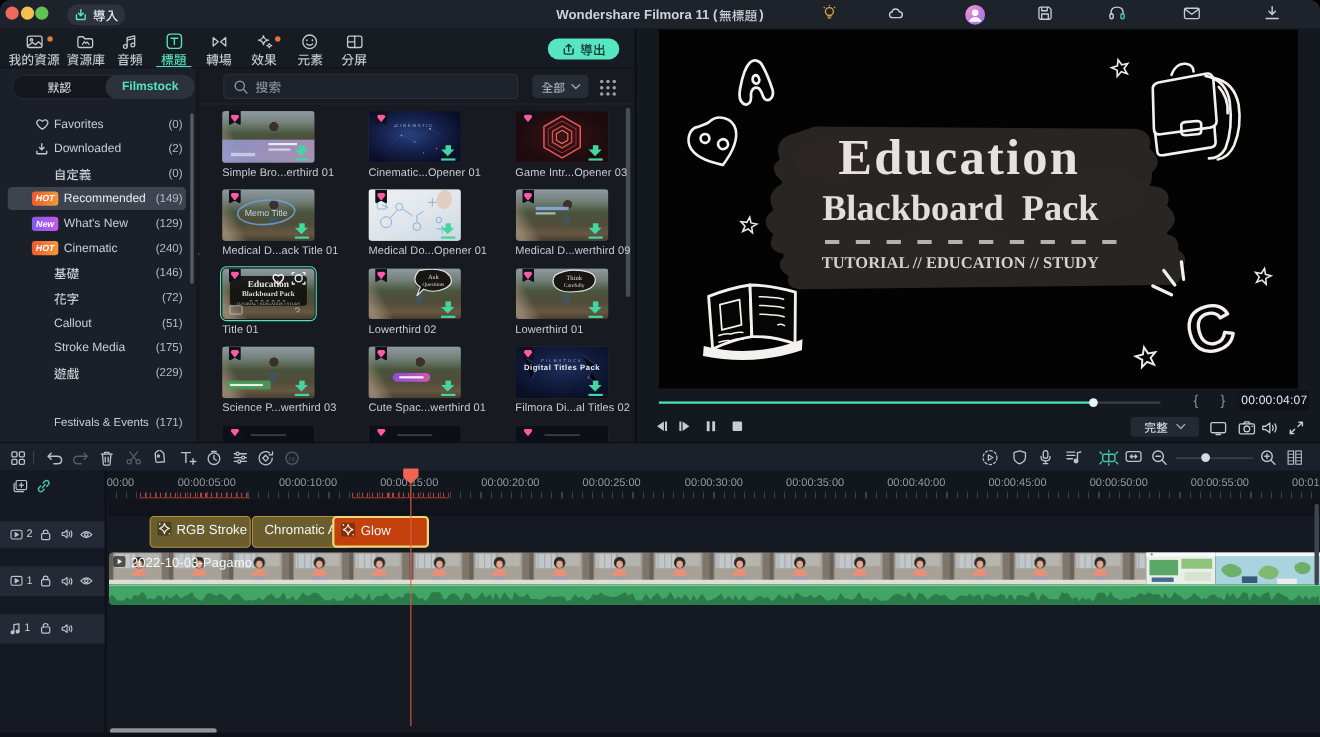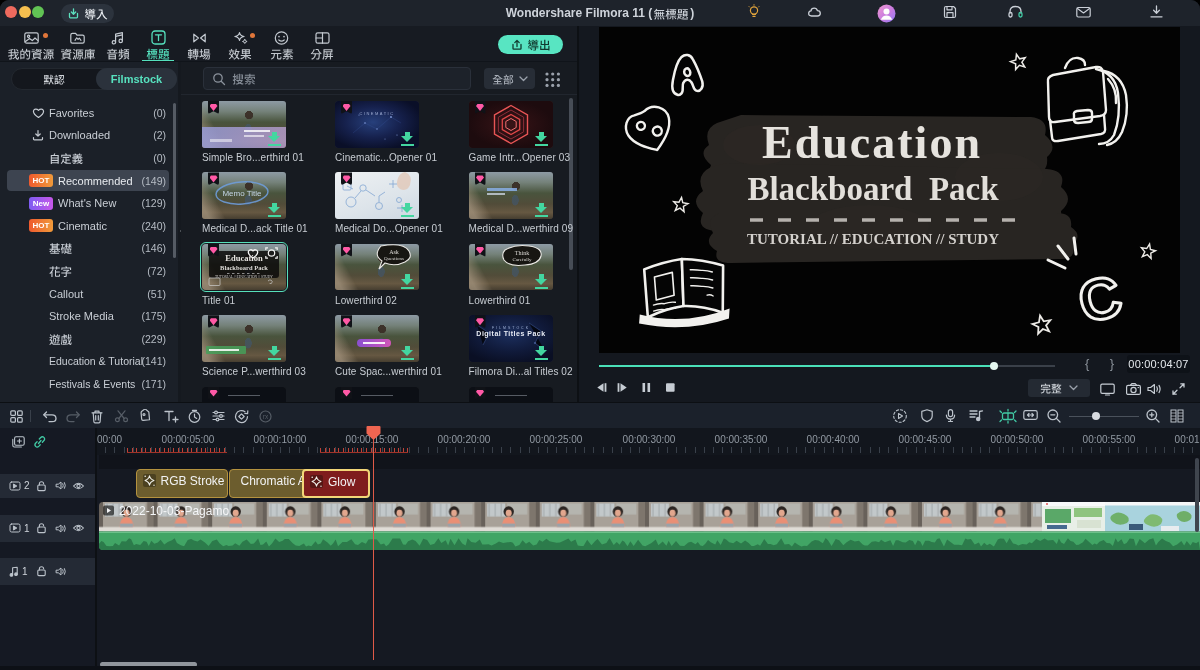--- a/index.html
+++ b/index.html
@@ -19,21 +19,21 @@
 #btnExport{position:absolute;left:498px;top:9px;width:65px;height:19px;background:#58e5c2;border-radius:9.5px;display:flex;align-items:center;justify-content:center;gap:4px}
 .odot{position:absolute;width:5px;height:5px;border-radius:50%;background:#e0763a}
 
 #side{position:absolute;left:0;top:62px;width:178px;height:340px;background:#1b2028}
 #seg{position:absolute;left:11px;top:6px;width:165px;height:22px;background:#14171d;border-radius:11px;border:1px solid #23282f}
 #segR{position:absolute;left:84px;top:-1px;width:81px;height:22px;background:#2b323c;border-radius:11px;display:flex;align-items:center;justify-content:center;color:#57e2bf;font-size:11px;font-weight:bold}
 #segL{position:absolute;left:0;top:0;width:84px;height:20px;display:flex;align-items:center;justify-content:center}
 .srow{position:absolute;left:0;width:178px;height:22px;display:flex;align-items:center}
 .scount{position:absolute;right:12px;color:#b6bcc4;font-size:10.5px}
 .sname{color:#c9ced5;font-size:11px;white-space:nowrap}
-.hotb,.newb{position:absolute;left:29px;width:24px;height:13px;border-radius:3px;color:#fff;font-size:8px;font-weight:bold;display:flex;align-items:center;justify-content:center}
+.hotb,.newb{position:absolute;left:29px;width:24px;height:13px;border-radius:3px;color:#fff;font-size:8px;font-weight:bold;font-style:italic;display:flex;align-items:center;justify-content:center}
 .hotb{background:linear-gradient(90deg,#ef5a2e,#f09a3a)}
 .newb{background:linear-gradient(90deg,#7e5cf2,#c757e8)}
 #selrow{position:absolute;left:7px;top:108px;width:162px;height:21px;background:#3d4450;border-radius:4px}
 
 #mid{position:absolute;left:181px;top:62px;width:396px;height:340px;background:#171b21;overflow:hidden}
 #search{position:absolute;left:22px;top:5px;width:268px;height:23px;background:#1d222a;border:1px solid #2a303a;border-radius:4px;display:flex;align-items:center;padding-left:8px;gap:6px}
 #allbtn{position:absolute;left:303px;top:6px;width:51px;height:21px;background:#272d36;border-radius:4px;display:flex;align-items:center;justify-content:center;gap:5px}
 .th{position:absolute;width:84px;height:46.5px;border-radius:3px;overflow:hidden;background:#333}
 .tt{position:absolute;font-size:10px;color:#c8cdd3;white-space:nowrap;letter-spacing:.1px}
 .vin{background:
@@ -391,26 +391,20 @@
         <span class="scount">(175)</span>
       </div>
       <div class="srow" style="top:265.8px">
         <div style="position:absolute;left:49px;top:50%;transform:translateY(-50%);display:flex">
           <svg width="23" height="13" viewBox="0 -11.5 23.0 12.9">
             <path d="M3.3 -8.2H7.1V-7.3H3.3ZM4.8 -6.1H6.4V-5.3H4.8ZM6.1 -6.1H7.0Q7.0 -6.1 7.0 -6.0Q7.0 -5.8 7.0 -5.7Q7.0 -4.6 6.9 -3.7Q6.9 -2.9 6.8 -2.4Q6.8 -1.8 6.7 -1.5Q6.6 -1.2 6.5 -1.1Q6.4 -0.9 6.2 -0.8Q6.1 -0.8 5.9 -0.7Q5.7 -0.7 5.4 -0.7Q5.2 -0.7 4.9 -0.7Q4.9 -0.9 4.8 -1.2Q4.8 -1.4 4.7 -1.6Q4.9 -1.6 5.1 -1.6Q5.3 -1.6 5.4 -1.6Q5.5 -1.6 5.6 -1.6Q5.6 -1.6 5.7 -1.7Q5.8 -1.8 5.9 -2.3Q5.9 -2.7 6.0 -3.6Q6.0 -4.5 6.1 -6.0ZM7.7 -8.5H11.1V-7.6H7.7ZM7.2 -4.4H11.1V-3.5H7.2ZM7.6 -6.7H10.2V-5.9H7.6ZM8.1 -9.8 9.0 -9.5Q8.8 -8.9 8.6 -8.3Q8.4 -7.7 8.1 -7.2Q7.8 -6.7 7.5 -6.3Q7.4 -6.4 7.3 -6.5Q7.2 -6.6 7.0 -6.7Q6.9 -6.8 6.8 -6.9Q7.2 -7.4 7.5 -8.2Q7.9 -8.9 8.1 -9.8ZM8.7 -5.2H9.6V-1.8Q9.6 -1.4 9.5 -1.2Q9.4 -1.0 9.2 -0.9Q9.0 -0.8 8.6 -0.8Q8.3 -0.7 7.8 -0.7Q7.8 -0.9 7.7 -1.2Q7.6 -1.5 7.5 -1.7Q7.8 -1.6 8.1 -1.6Q8.4 -1.6 8.5 -1.6Q8.7 -1.6 8.7 -1.8ZM9.9 -6.7H10.2L10.3 -6.8L10.9 -6.3Q10.6 -5.9 10.1 -5.4Q9.6 -4.9 9.2 -4.6Q9.1 -4.7 8.9 -4.9Q8.8 -5.1 8.7 -5.2Q9.0 -5.4 9.4 -5.8Q9.8 -6.2 9.9 -6.5ZM4.3 -7.8H5.1V-6.1Q5.1 -5.6 5.1 -4.9Q5.1 -4.2 4.9 -3.5Q4.8 -2.8 4.5 -2.2Q4.2 -1.5 3.8 -0.9Q3.7 -1.0 3.6 -1.1Q3.5 -1.3 3.4 -1.4Q3.2 -1.5 3.1 -1.5Q3.5 -2.1 3.7 -2.6Q4.0 -3.2 4.1 -3.9Q4.2 -4.5 4.2 -5.0Q4.3 -5.6 4.3 -6.1ZM4.5 -9.5 5.5 -9.7Q5.6 -9.3 5.8 -8.9Q5.9 -8.5 6.0 -8.2L5.0 -8.0Q5.0 -8.3 4.8 -8.7Q4.7 -9.2 4.5 -9.5ZM0.8 -9.2 1.7 -9.7Q2.0 -9.3 2.4 -8.8Q2.8 -8.3 3.0 -7.9L2.1 -7.4Q2.0 -7.6 1.8 -8.0Q1.6 -8.3 1.3 -8.6Q1.1 -9.0 0.8 -9.2ZM0.5 -7.0H3.0V-6.2H0.5ZM2.7 -1.9Q3.0 -1.1 3.6 -0.8Q4.2 -0.4 5.1 -0.3Q5.9 -0.2 7.0 -0.2Q7.6 -0.2 8.4 -0.2Q9.1 -0.2 9.9 -0.2Q10.6 -0.3 11.2 -0.3Q11.2 -0.2 11.1 -0.0Q11.0 0.1 11.0 0.3Q10.9 0.5 10.9 0.7Q10.3 0.7 9.7 0.7Q9.0 0.8 8.3 0.8Q7.6 0.8 7.0 0.8Q6.0 0.8 5.2 0.7Q4.4 0.6 3.8 0.4Q3.2 0.1 2.7 -0.3Q2.3 -0.8 2.0 -1.6ZM2.4 -4.2H2.7L2.9 -4.2L3.4 -4.0Q3.1 -2.2 2.5 -0.9Q1.9 0.3 1.0 1.0Q0.9 0.9 0.8 0.7Q0.7 0.6 0.5 0.5Q0.4 0.3 0.3 0.3Q1.1 -0.3 1.7 -1.4Q2.2 -2.5 2.4 -4.0ZM0.7 -3.2V-4.0L1.2 -4.2H3.0L3.0 -3.3H1.4Q1.2 -3.3 1.0 -3.3Q0.8 -3.2 0.7 -3.2ZM0.7 -3.2Q0.7 -3.3 0.6 -3.5Q0.6 -3.7 0.5 -3.8Q0.4 -4.0 0.4 -4.1Q0.5 -4.1 0.6 -4.2Q0.8 -4.3 0.9 -4.5Q1.1 -4.6 1.3 -4.9Q1.5 -5.2 1.8 -5.6Q2.0 -6.0 2.3 -6.4Q2.5 -6.7 2.6 -6.9V-7.0L2.9 -7.1L3.6 -6.8Q3.4 -6.5 3.2 -6.1Q2.9 -5.7 2.6 -5.3Q2.3 -4.9 2.0 -4.5Q1.7 -4.1 1.5 -3.8Q1.5 -3.8 1.4 -3.8Q1.3 -3.7 1.1 -3.6Q1.0 -3.5 0.9 -3.4Q0.7 -3.3 0.7 -3.2Z M12.9 -7.8H17.8V-7.1H12.9ZM15.1 -9.1H18.1V-8.3H15.1ZM13.7 -4.4H18.2V-3.6H13.7ZM14.6 -9.7H15.7V-7.5H14.6ZM12.5 -7.8H13.4V-4.6Q13.4 -4.0 13.3 -3.3Q13.3 -2.6 13.2 -1.9Q13.1 -1.1 13.0 -0.4Q12.8 0.3 12.5 0.8Q12.4 0.7 12.3 0.6Q12.2 0.5 12.0 0.4Q11.9 0.3 11.8 0.3Q12.1 -0.5 12.2 -1.3Q12.4 -2.2 12.4 -3.0Q12.5 -3.9 12.5 -4.6ZM13.5 -6.3 16.8 -6.6 16.9 -6.0 13.6 -5.7ZM17.5 -7.8H17.6L17.8 -7.8L18.4 -7.7Q18.3 -7.3 18.2 -6.8Q18.1 -6.3 17.9 -6.0L17.2 -6.1Q17.2 -6.4 17.3 -6.9Q17.4 -7.3 17.5 -7.7ZM13.3 -0.0Q13.9 -0.1 14.7 -0.1Q15.5 -0.2 16.4 -0.3Q17.2 -0.3 18.1 -0.4V0.4Q16.9 0.5 15.6 0.6Q14.4 0.7 13.4 0.8ZM14.3 -1.2 15.1 -1.3Q15.2 -1.0 15.3 -0.7Q15.4 -0.3 15.5 -0.1L14.7 0.1Q14.7 -0.1 14.5 -0.5Q14.4 -0.9 14.3 -1.2ZM16.6 -1.4 17.5 -1.2Q17.3 -0.8 17.1 -0.5Q16.9 -0.1 16.8 0.1L16.0 -0.0Q16.2 -0.3 16.4 -0.7Q16.5 -1.1 16.6 -1.4ZM14.8 -2.7V-2.0H17.0V-2.7ZM13.9 -3.2H17.9V-1.4H13.9ZM18.2 -6.3 22.5 -6.9 22.6 -5.9 18.4 -5.4ZM20.5 -9.1 21.3 -9.5Q21.5 -9.2 21.7 -8.9Q21.9 -8.5 22.2 -8.2Q22.4 -7.9 22.5 -7.6L21.6 -7.2Q21.5 -7.4 21.3 -7.8Q21.1 -8.1 20.9 -8.5Q20.7 -8.8 20.5 -9.1ZM21.6 -5.4 22.4 -4.9Q22.1 -3.8 21.6 -2.8Q21.0 -1.7 20.3 -0.8Q19.6 0.1 18.8 0.6Q18.6 0.5 18.4 0.3Q18.2 0.0 18.0 -0.1Q18.8 -0.6 19.5 -1.4Q20.3 -2.3 20.8 -3.3Q21.3 -4.3 21.6 -5.4ZM19.0 -9.7H20.0Q20.1 -8.1 20.1 -6.8Q20.2 -5.4 20.3 -4.2Q20.4 -3.0 20.6 -2.2Q20.8 -1.3 21.0 -0.8Q21.2 -0.3 21.5 -0.3Q21.6 -0.3 21.7 -0.7Q21.8 -1.2 21.9 -2.0Q21.9 -1.9 22.1 -1.7Q22.2 -1.6 22.4 -1.5Q22.5 -1.4 22.6 -1.4Q22.5 -0.4 22.3 0.1Q22.1 0.6 21.9 0.8Q21.7 0.9 21.5 0.9Q20.9 0.9 20.5 0.4Q20.1 -0.1 19.9 -1.1Q19.6 -2.0 19.4 -3.3Q19.3 -4.6 19.2 -6.2Q19.1 -7.8 19.0 -9.7ZM14.8 -7.1H15.7V-5.7Q15.7 -5.5 15.8 -5.4Q15.8 -5.3 16.0 -5.3Q16.1 -5.3 16.2 -5.3Q16.3 -5.3 16.5 -5.3Q16.6 -5.3 16.8 -5.3Q16.9 -5.3 17.0 -5.3Q17.1 -5.3 17.4 -5.3Q17.6 -5.3 17.7 -5.4Q17.7 -5.2 17.8 -5.1Q17.8 -4.9 17.8 -4.7Q17.7 -4.7 17.5 -4.7Q17.2 -4.7 17.0 -4.7Q16.9 -4.7 16.8 -4.7Q16.6 -4.7 16.4 -4.7Q16.2 -4.7 16.0 -4.7Q15.8 -4.7 15.7 -4.7Q15.4 -4.7 15.2 -4.8Q15.0 -4.9 14.9 -5.1Q14.8 -5.4 14.8 -5.7Z" fill="#c9ced5"></path>
           </svg>
         </div>
         <span class="scount">(229)</span>
       </div>
-      <div class="srow" style="top:288.40000000000003px">
-        <div style="position:absolute;left:49px;top:50%;transform:translateY(-50%);display:flex">
-          <span class="sname" style="color:#c9ced5;font-size:10.5px">Education &amp; Tutorial</span>
-        </div>
-        <span class="scount">(141)</span>
-      </div>
       <div class="srow" style="top:311.00000000000006px">
         <div style="position:absolute;left:49px;top:50%;transform:translateY(-50%);display:flex">
           <span class="sname" style="color:#c9ced5;font-size:10.5px">Festivals &amp; Events</span>
         </div>
         <span class="scount">(171)</span>
       </div>
       <div style="position:absolute;left:172.5px;top:41px;width:3.5px;height:155px;border-radius:2px;background:#555b64"></div>
     </div>
     <div class="abs" style="left:180px;top:228px;width:0;height:0;border-top:3.5px solid transparent;border-bottom:3.5px solid transparent;border-right:5px solid #cdd2d8"></div>
     <div id="mid">
@@ -1093,21 +1087,21 @@
         <svg width="13" height="13" viewBox="0 0 13 13">
           <rect width="13" height="13" rx="2" fill="rgba(15,13,6,.35)"></rect>
           <g stroke="#f0f0ea" stroke-width="1.1" fill="none" stroke-linejoin="round">
             <path d="M6.5 1.8 q.4 3.2 4.4 4.7 q-4 1.5-4.4 4.7 q-.4-3.2-4.4-4.7 q4-1.5 4.4-4.7 z"></path>
           </g>
           <circle cx="2.2" cy="2.2" r=".8" fill="#f0f0ea"></circle>
           <circle cx="11" cy="11.2" r=".7" fill="#f0f0ea"></circle>
         </svg>
         <span>Chromatic Aber</span>
       </div>
-      <div class="eclip" style="left:302px;top:66.5px;width:68px;border:2px solid #f2d678;background:#7f1d1d">
+      <div class="eclip" style="left:302px;top:66.5px;width:88px;border:2px solid #f2d678;background:#c2410c">
         <svg width="13" height="13" viewBox="0 0 13 13">
           <rect width="13" height="13" rx="2" fill="rgba(15,13,6,.35)"></rect>
           <g stroke="#f0f0ea" stroke-width="1.1" fill="none" stroke-linejoin="round">
             <path d="M6.5 1.8 q.4 3.2 4.4 4.7 q-4 1.5-4.4 4.7 q-.4-3.2-4.4-4.7 q4-1.5 4.4-4.7 z"></path>
           </g>
           <circle cx="2.2" cy="2.2" r=".8" fill="#f0f0ea"></circle>
           <circle cx="11" cy="11.2" r=".7" fill="#f0f0ea"></circle>
         </svg>
         <span>Glow</span>
       </div>

